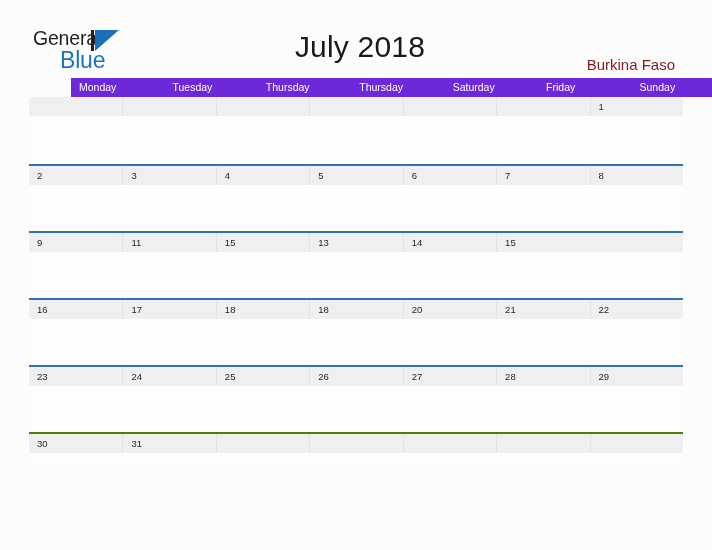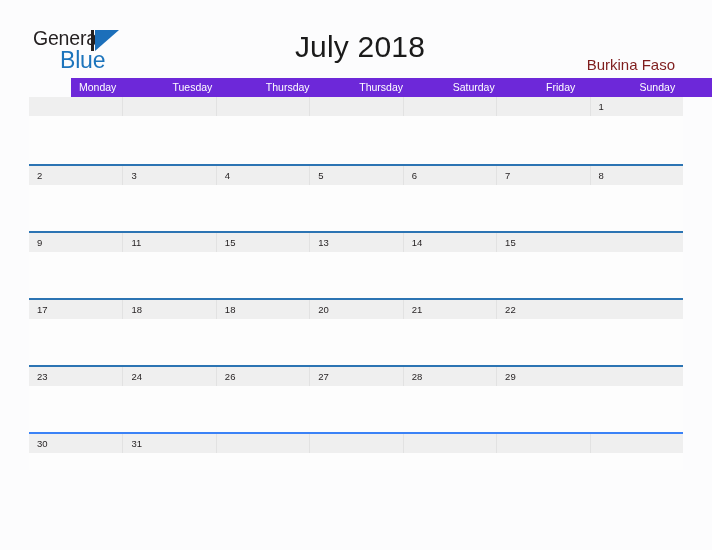--- a/index.html
+++ b/index.html
@@ -130,21 +130,21 @@
   }
 
   
   .week {
     position: relative;
     height: 67px;
     border-top: 2px solid #2c74b3;
     background: #ffffff;
   }
   .week.first { border-top: none; }
-  .week.last { border-top: 2px solid #3b82f6; height: 36px; }
+  .week.last { border-top: 2px solid #4d7c0f; height: 36px; }
 
   .week-band {
     display: flex;
     width: 100%;
     height: 19px;
     background: #efefef;
   }
   .day-cell {
     width: 93.43px;
     flex: 0 0 93.43px;
@@ -290,20 +290,23 @@
         <div class="day-cell">
             <span class="day-num">15</span>
           </div>
       </div>
       <div class="week-body"></div>
     </div>
 
     <div class="week">
       <div class="week-band">
         <div class="day-cell">
+            <span class="day-num">16</span>
+          </div>
+        <div class="day-cell">
             <span class="day-num">17</span>
           </div>
         <div class="day-cell">
             <span class="day-num">18</span>
           </div>
         <div class="day-cell">
             <span class="day-num">18</span>
           </div>
         <div class="day-cell">
             <span class="day-num">20</span>
@@ -320,20 +323,23 @@
 
     <div class="week">
       <div class="week-band">
         <div class="day-cell">
             <span class="day-num">23</span>
           </div>
         <div class="day-cell">
             <span class="day-num">24</span>
           </div>
         <div class="day-cell">
+            <span class="day-num">25</span>
+          </div>
+        <div class="day-cell">
             <span class="day-num">26</span>
           </div>
         <div class="day-cell">
             <span class="day-num">27</span>
           </div>
         <div class="day-cell">
             <span class="day-num">28</span>
           </div>
         <div class="day-cell">
             <span class="day-num">29</span>

